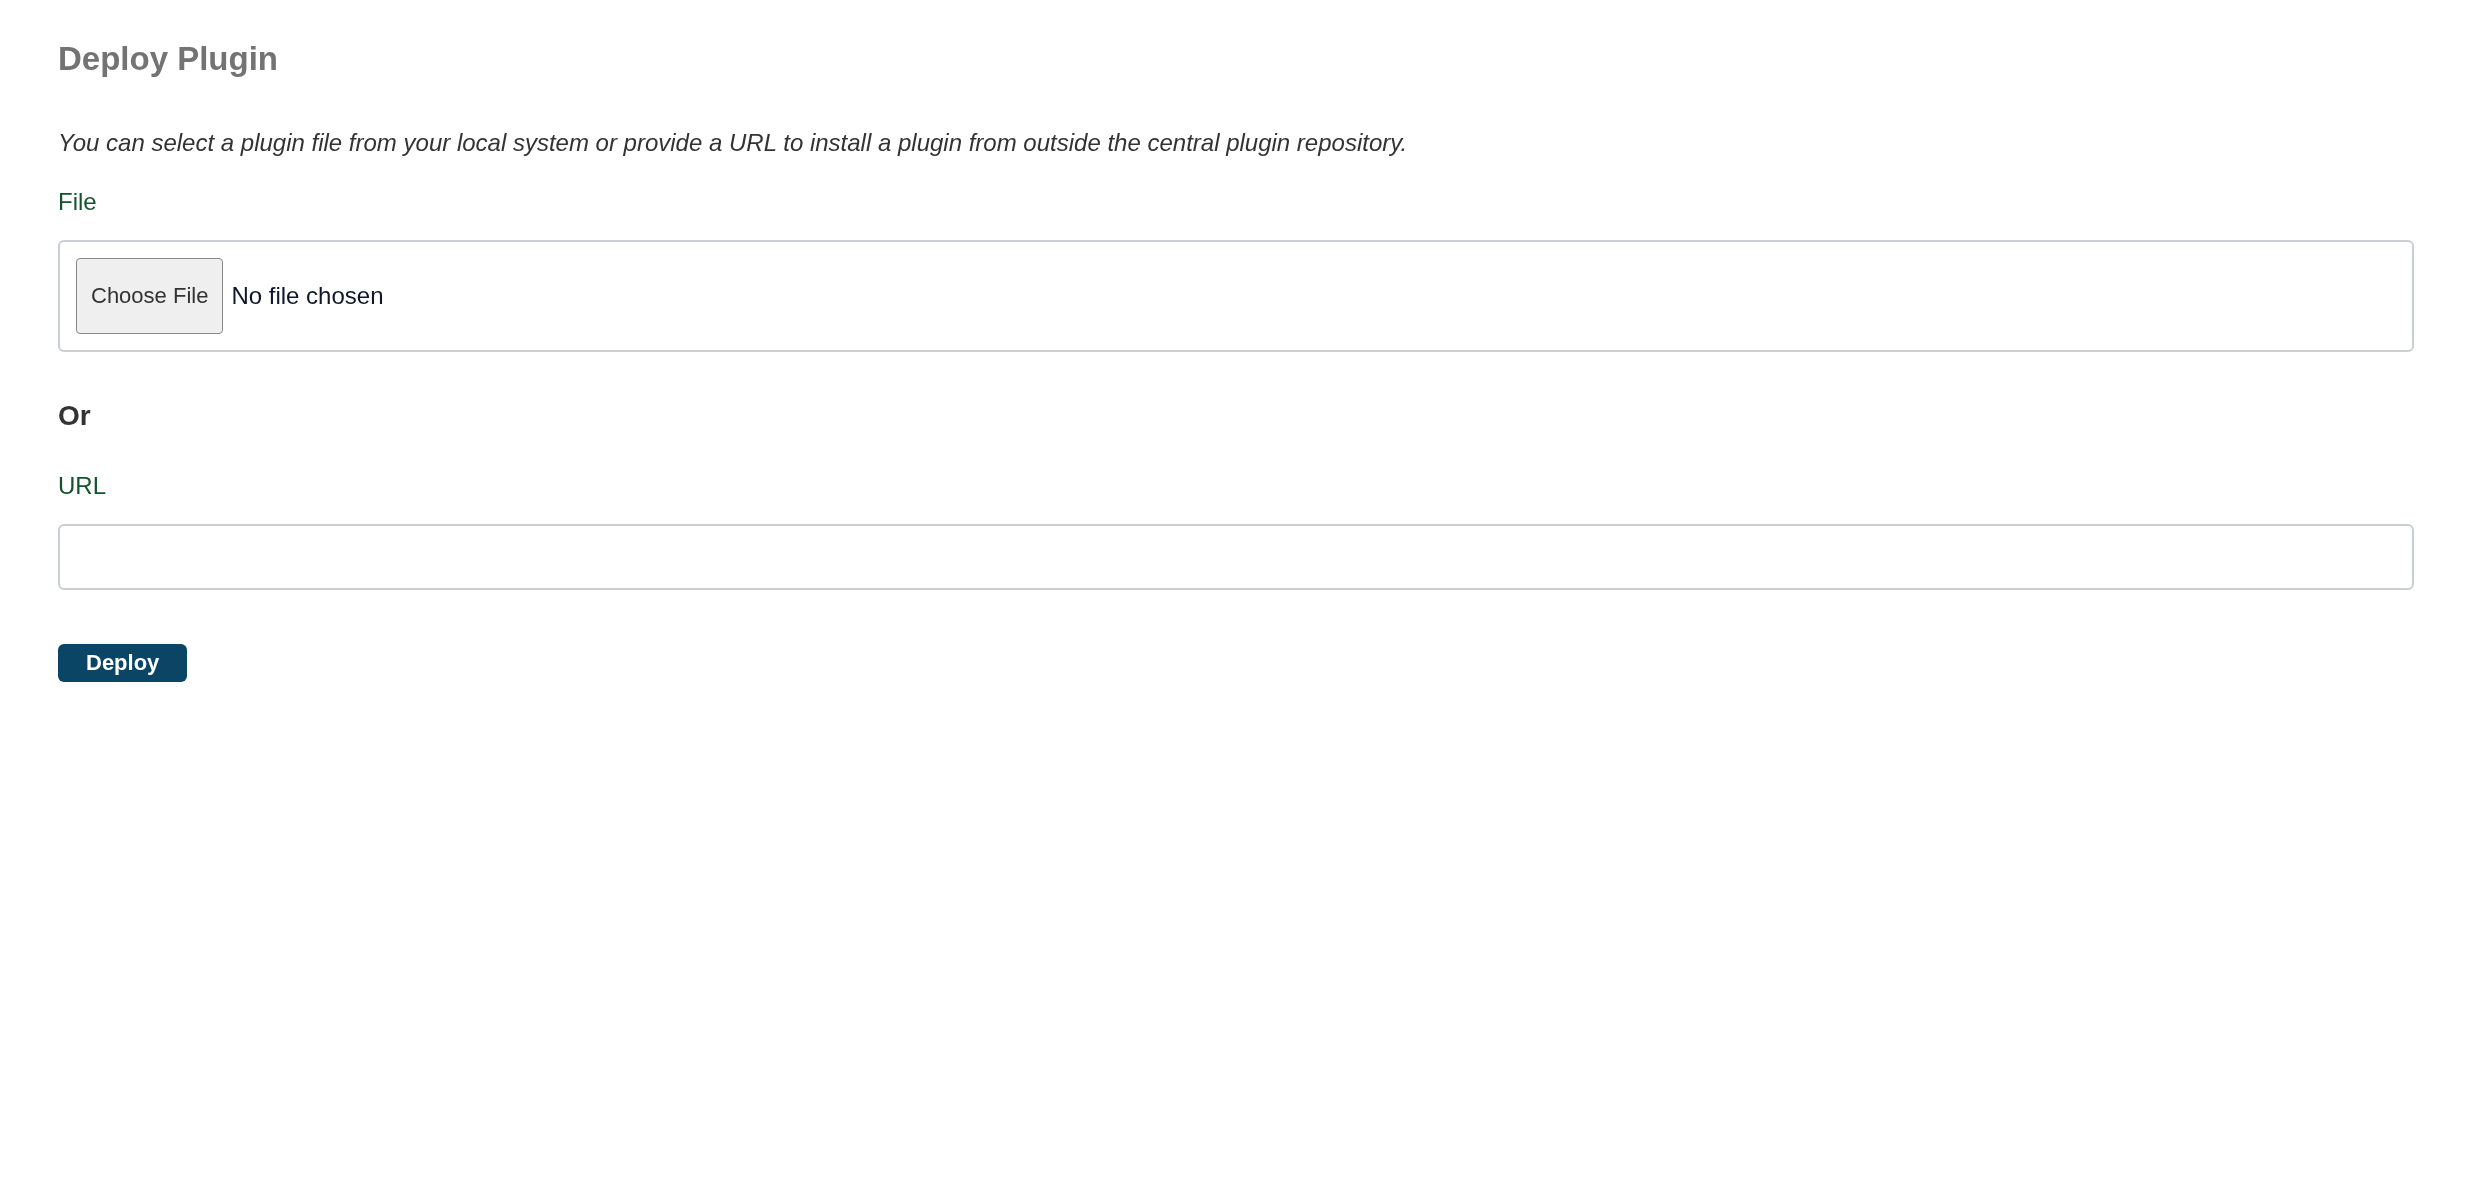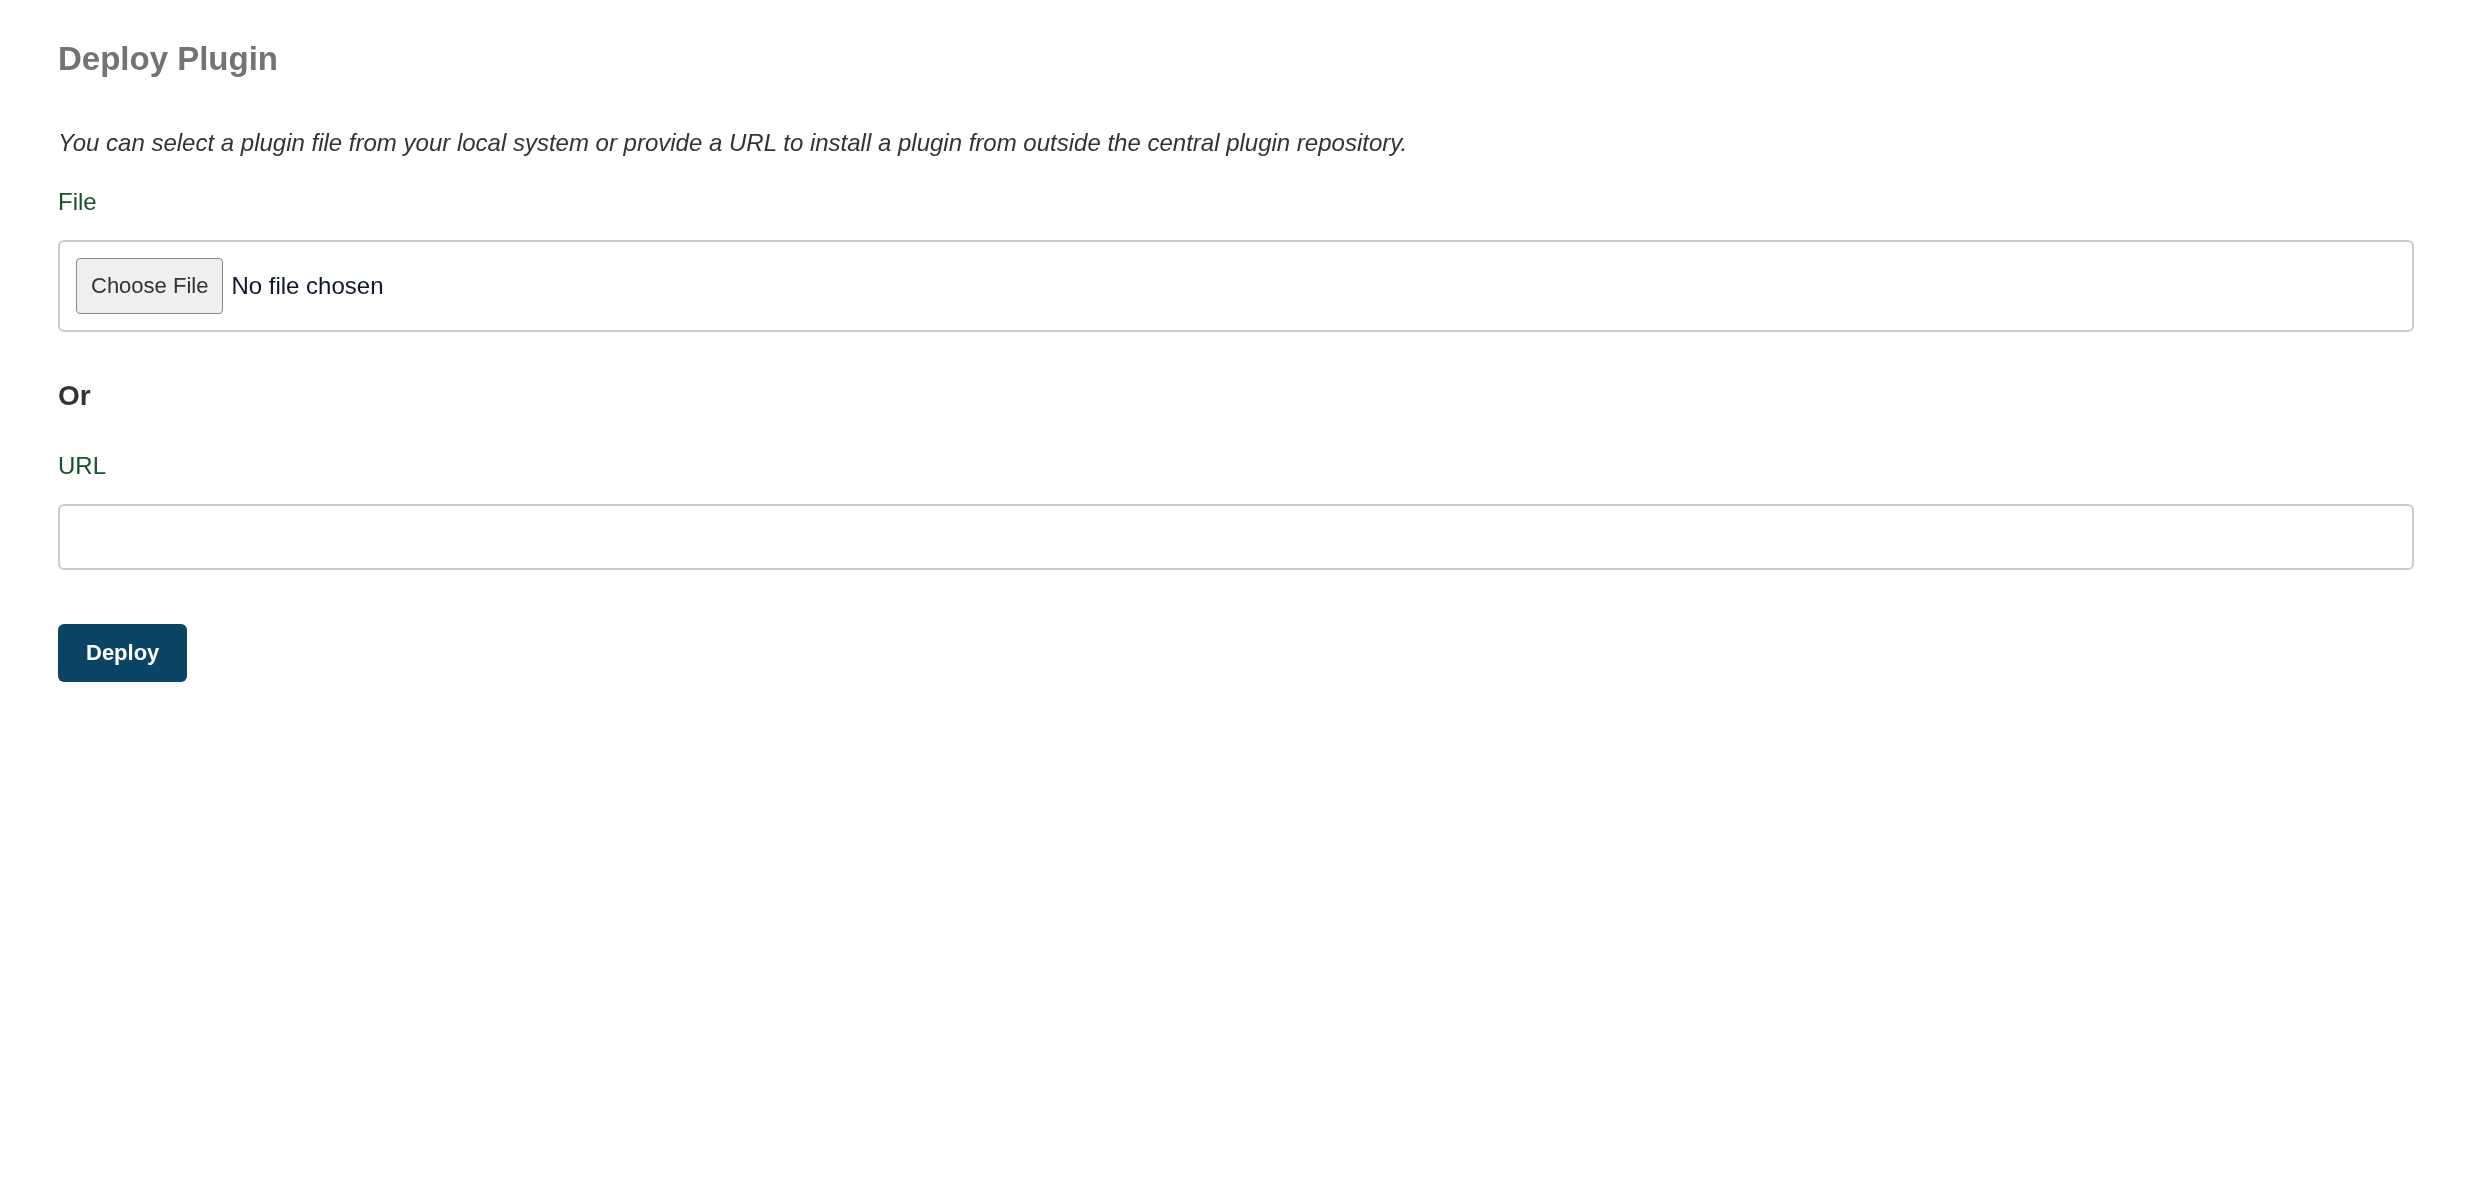--- a/index.html
+++ b/index.html
@@ -47,21 +47,21 @@
       padding: 16px;
       width: 100%;
       display: flex;
       align-items: center;
       gap: 8px;
     }
     .choose-file-btn {
       background: #efefef;
       border: 1px solid #888;
       border-radius: 4px;
-      padding: 14px 14px;
+      padding: 24px 14px;
       font-size: 22px;
       color: #333333;
       cursor: pointer;
       font-family: inherit;
     }
     .file-status {
       font-size: 24px;
       color: #0f172a;
     }
     .url-input {
@@ -72,21 +72,21 @@
       font-size: 22px;
       font-family: inherit;
       color: #333333;
       outline: none;
     }
     .deploy-button {
       background: #0b4566;
       color: #ffffff;
       border: none;
       border-radius: 6px;
-      padding: 16px 28px;
+      padding: 6px 28px;
       font-size: 22px;
       font-weight: 600;
       cursor: pointer;
       margin-top: 54px;
       font-family: inherit;
     }
   </style>
 </head>
 <body>
 

